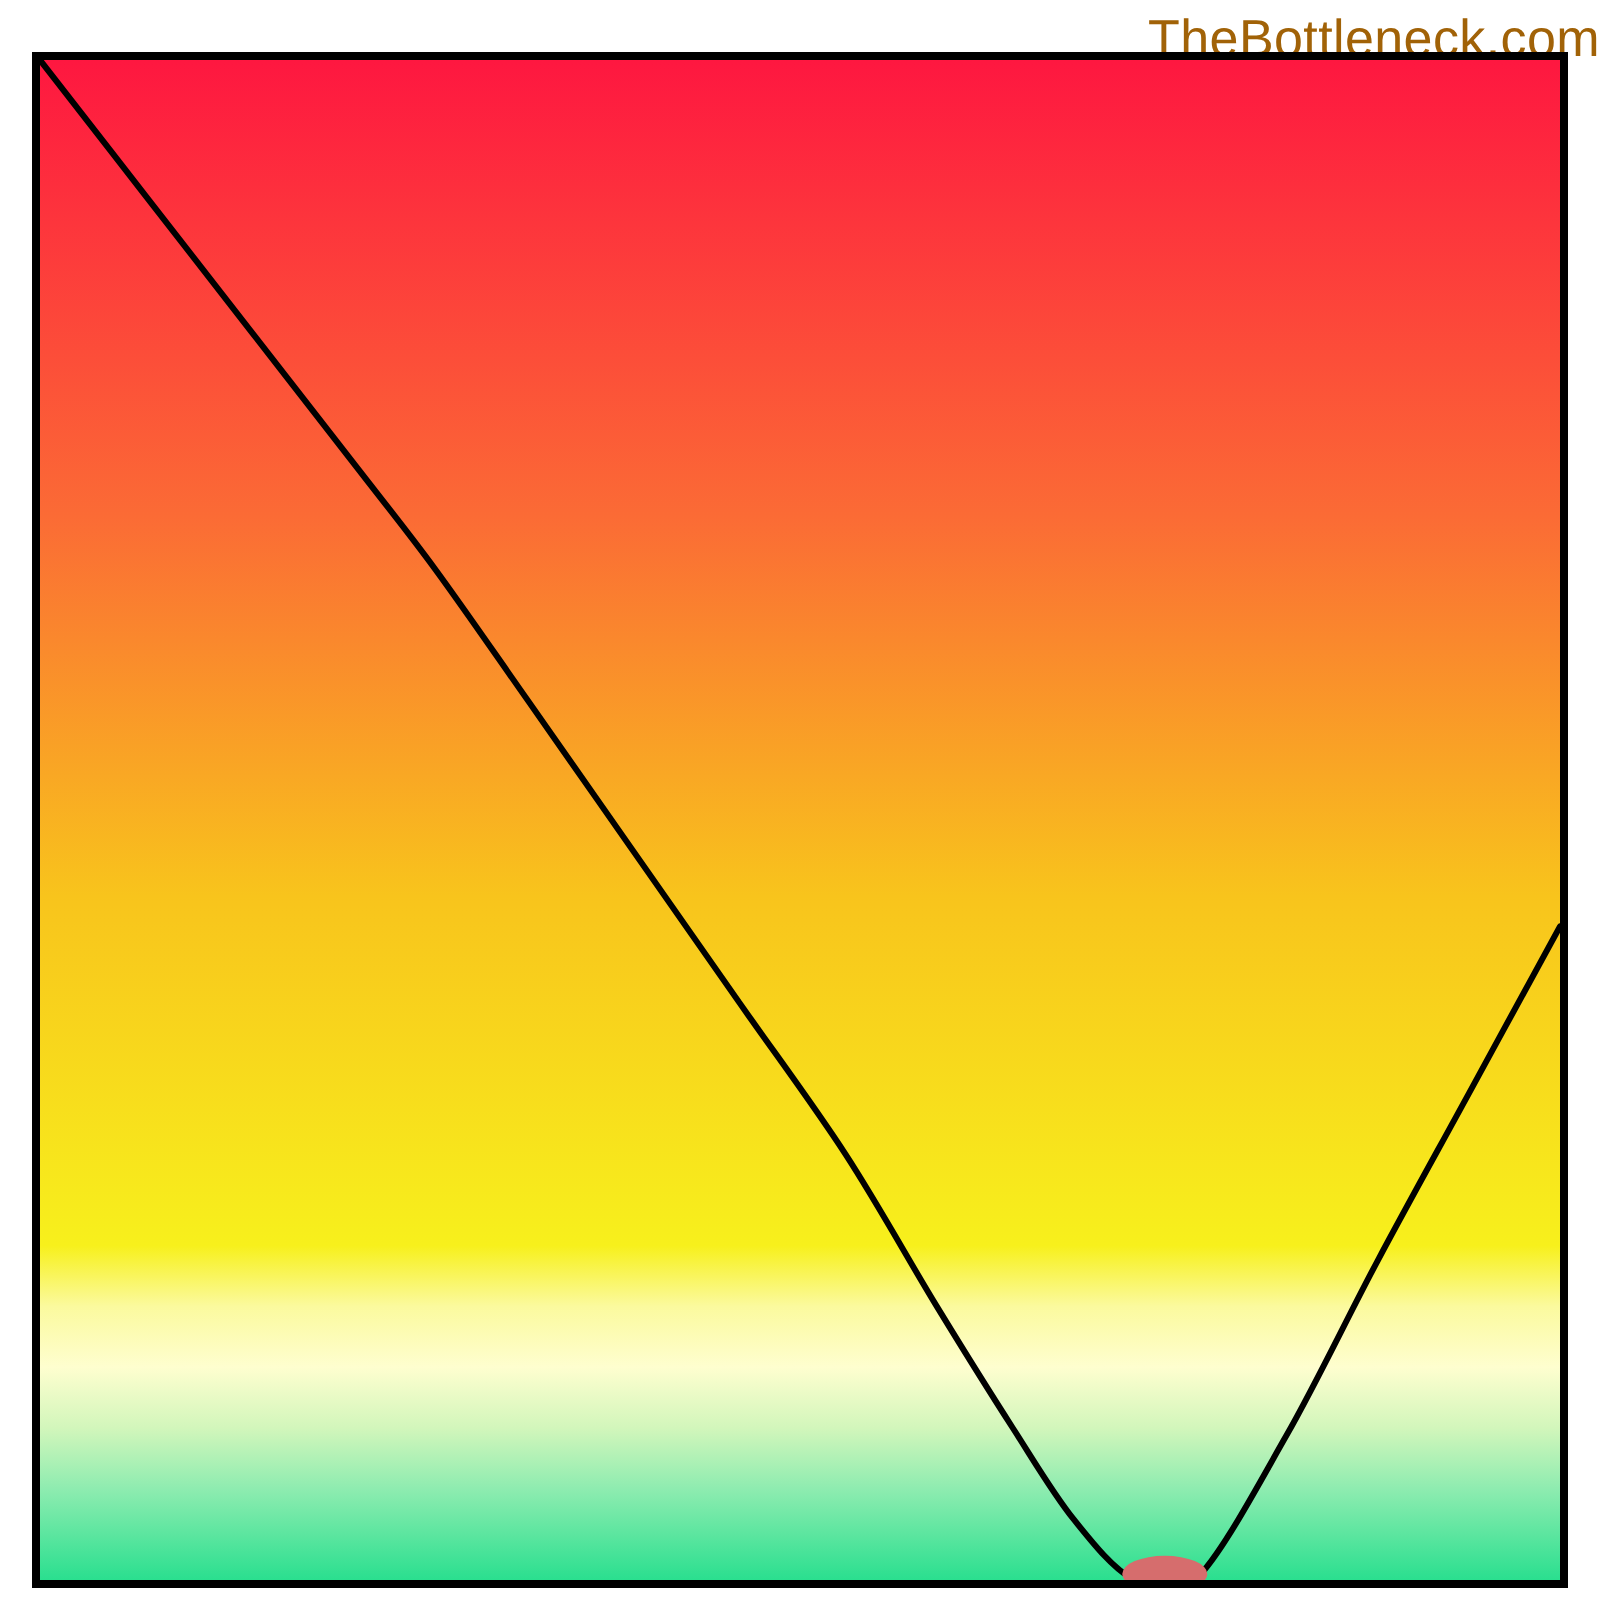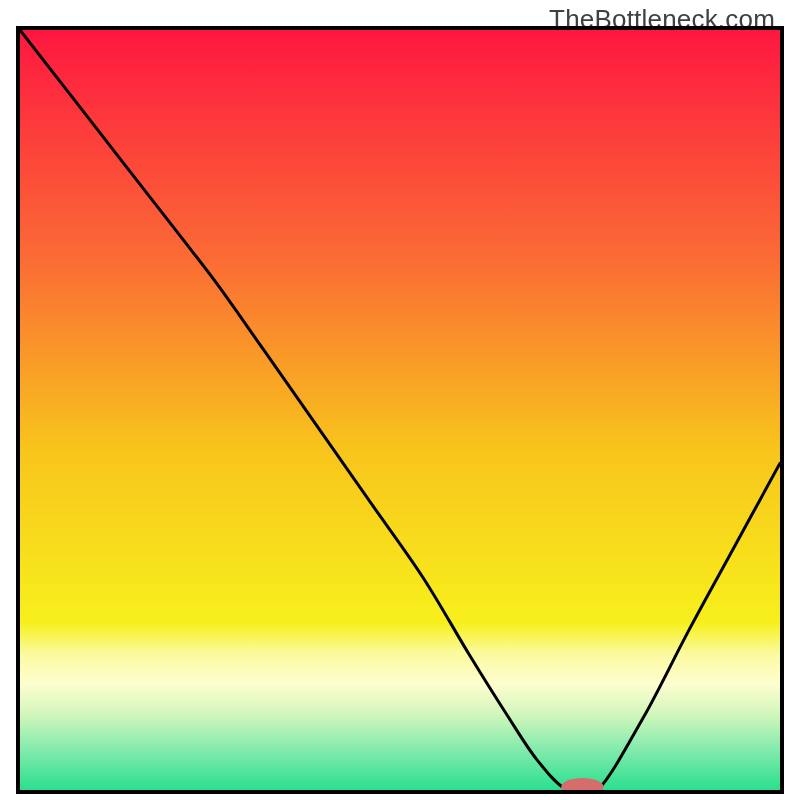--- a/index.html
+++ b/index.html
@@ -11,22 +11,22 @@
     font-family: Arial, Helvetica, sans-serif;
   }
   .stage {
     position: relative;
     width: 800px;
     height: 800px;
   }
   .watermark {
     position: absolute;
     top: 4px;
-    right: 25px;
-    color: #404040;
+    right: 0;
+    color: #a16207;
     font-size: 26px;
     font-weight: 400;
     letter-spacing: 0.2px;
   }
   svg.plot {
     position: absolute;
     left: 0;
     top: 0;
   }
 </style>

